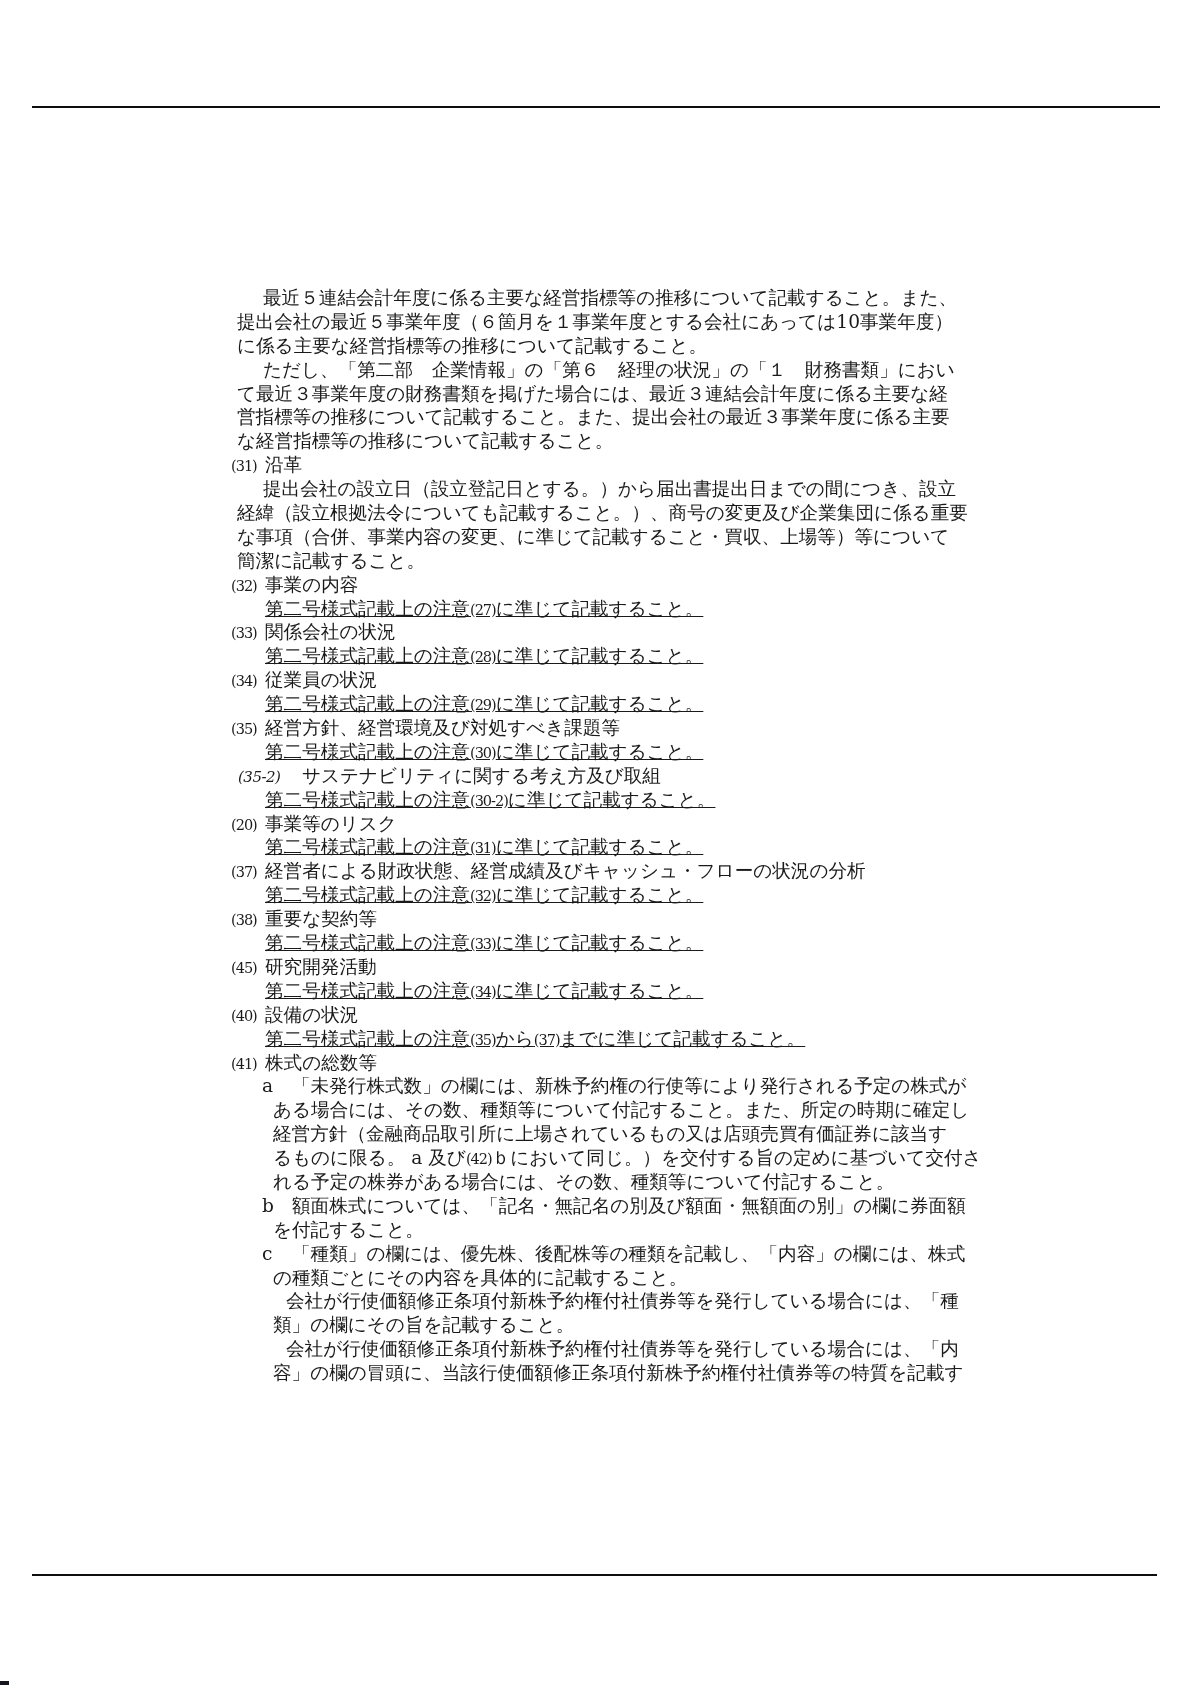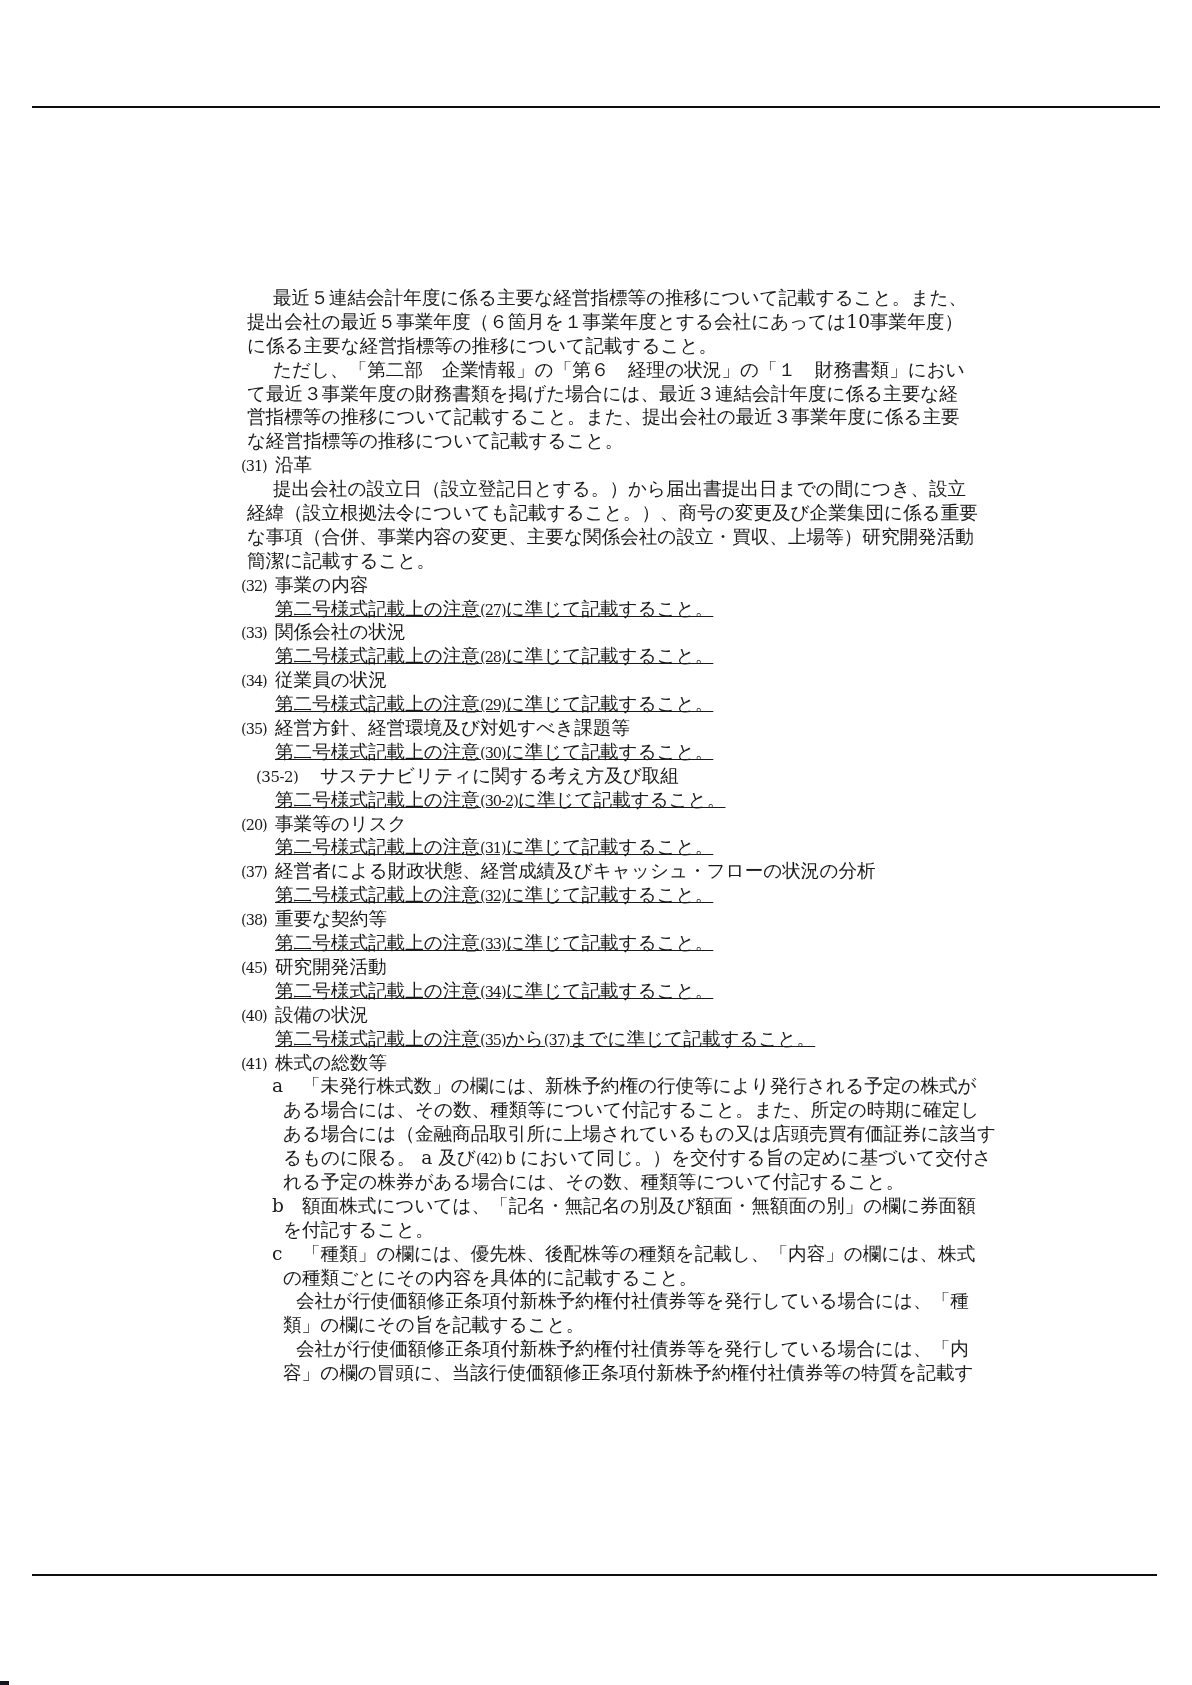--- a/index.html
+++ b/index.html
@@ -25,21 +25,21 @@
   .corner-artifact {
     position: absolute;
     left: 0;
     top: 1681px;
     width: 9px;
     height: 4px;
     background: #16161f;
   }
   .textblock {
     position: absolute;
-    left: 247px;
+    left: 237px;
     top: 286px;
     width: 720px;
     font-size: 18.6px;
   }
   .ln {
     height: 23.9px;
     line-height: 23.9px;
     white-space: pre;
   }
   
@@ -57,23 +57,24 @@
     display: inline-block;
     width: 34px;
     margin-left: -6px;
     font-size: 14.5px;
     letter-spacing: -1px;
   }
   
   .num2 {
     display: inline-block;
     width: 64px;
-    margin-left: 9px;
+    margin-left: 1px;
     font-size: 15px;
     letter-spacing: -0.5px;
+    font-style: italic;
   }
   
   .letter {
     display: inline-block;
     width: 30px;
     margin-left: 25px;
   }
   
   .pnum {
     font-size: 14.5px;
@@ -89,21 +90,21 @@
     <div class="ln pf">最近５連結会計年度に係る主要な経営指標等の推移について記載すること。また、</div>
     <div class="ln pc">提出会社の最近５事業年度（６箇月を１事業年度とする会社にあっては10事業年度）</div>
     <div class="ln pc">に係る主要な経営指標等の推移について記載すること。</div>
     <div class="ln pf">ただし、「第二部　企業情報」の「第６　経理の状況」の「１　財務書類」におい</div>
     <div class="ln pc">て最近３事業年度の財務書類を掲げた場合には、最近３連結会計年度に係る主要な経</div>
     <div class="ln pc">営指標等の推移について記載すること。また、提出会社の最近３事業年度に係る主要</div>
     <div class="ln pc">な経営指標等の推移について記載すること。</div>
     <div class="ln it"><span class="num">(31)</span>沿革</div>
     <div class="ln pf">提出会社の設立日（設立登記日とする。）から届出書提出日までの間につき、設立</div>
     <div class="ln pc">経緯（設立根拠法令についても記載すること。）、商号の変更及び企業集団に係る重要</div>
-    <div class="ln pc">な事項（合併、事業内容の変更、主要な関係会社の設立・買収、上場等）研究開発活動</div>
+    <div class="ln pc">な事項（合併、事業内容の変更、に準じて記載すること・買収、上場等）等について</div>
     <div class="ln pc">簡潔に記載すること。</div>
     <div class="ln it"><span class="num">(32)</span>事業の内容</div>
     <div class="ln nt">第二号様式記載上の注意<span class="pnum">(27)</span>に準じて記載すること。</div>
     <div class="ln it"><span class="num">(33)</span>関係会社の状況</div>
     <div class="ln nt">第二号様式記載上の注意<span class="pnum">(28)</span>に準じて記載すること。</div>
     <div class="ln it"><span class="num">(34)</span>従業員の状況</div>
     <div class="ln nt">第二号様式記載上の注意<span class="pnum">(29)</span>に準じて記載すること。</div>
     <div class="ln it"><span class="num">(35)</span>経営方針、経営環境及び対処すべき課題等</div>
     <div class="ln nt">第二号様式記載上の注意<span class="pnum">(30)</span>に準じて記載すること。</div>
     <div class="ln it2"><span class="num2">(35-2)</span>サステナビリティに関する考え方及び取組</div>
@@ -114,21 +115,21 @@
     <div class="ln nt">第二号様式記載上の注意<span class="pnum">(32)</span>に準じて記載すること。</div>
     <div class="ln it"><span class="num">(38)</span>重要な契約等</div>
     <div class="ln nt">第二号様式記載上の注意<span class="pnum">(33)</span>に準じて記載すること。</div>
     <div class="ln it"><span class="num">(45)</span>研究開発活動</div>
     <div class="ln nt">第二号様式記載上の注意<span class="pnum">(34)</span>に準じて記載すること。</div>
     <div class="ln it"><span class="num">(40)</span>設備の状況</div>
     <div class="ln nt">第二号様式記載上の注意<span class="pnum">(35)</span>から<span class="pnum">(37)</span>までに準じて記載すること。</div>
     <div class="ln it"><span class="num">(41)</span>株式の総数等</div>
     <div class="ln sf"><span class="letter">a</span>「未発行株式数」の欄には、新株予約権の行使等により発行される予定の株式が</div>
     <div class="ln sc">ある場合には、その数、種類等について付記すること。また、所定の時期に確定し</div>
-    <div class="ln sc">ある場合には（金融商品取引所に上場されているもの又は店頭売買有価証券に該当す</div>
+    <div class="ln sc">経営方針（金融商品取引所に上場されているもの又は店頭売買有価証券に該当す</div>
     <div class="ln sc">るものに限る。 a 及び<span class="pnum">(42)</span>ｂにおいて同じ。）を交付する旨の定めに基づいて交付さ</div>
     <div class="ln sc">れる予定の株券がある場合には、その数、種類等について付記すること。</div>
     <div class="ln sf"><span class="letter">b</span>額面株式については、「記名・無記名の別及び額面・無額面の別」の欄に券面額</div>
     <div class="ln sc">を付記すること。</div>
     <div class="ln sf"><span class="letter">c</span>「種類」の欄には、優先株、後配株等の種類を記載し、「内容」の欄には、株式</div>
     <div class="ln sc">の種類ごとにその内容を具体的に記載すること。</div>
     <div class="ln si">会社が行使価額修正条項付新株予約権付社債券等を発行している場合には、「種</div>
     <div class="ln sc">類」の欄にその旨を記載すること。</div>
     <div class="ln si">会社が行使価額修正条項付新株予約権付社債券等を発行している場合には、「内</div>
     <div class="ln sc">容」の欄の冒頭に、当該行使価額修正条項付新株予約権付社債券等の特質を記載す</div>

